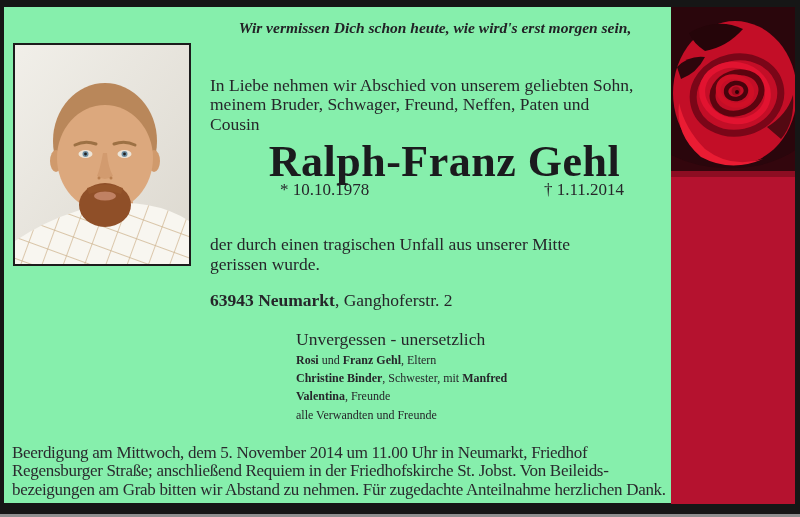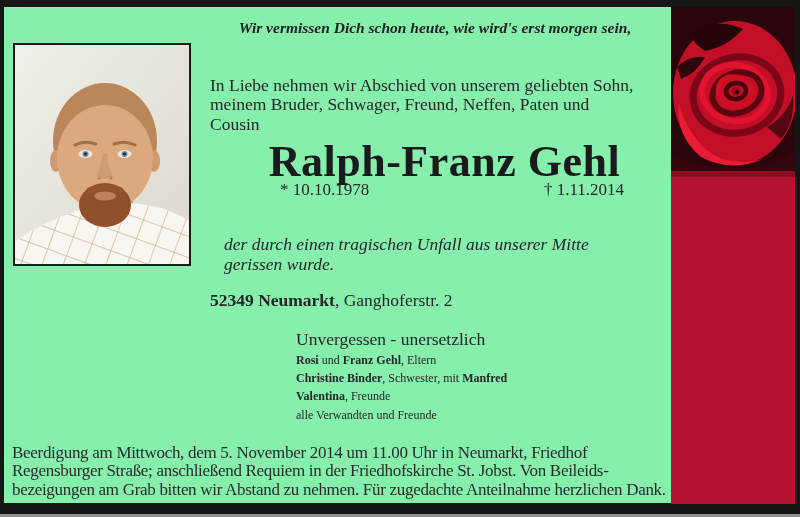--- a/index.html
+++ b/index.html
@@ -35,21 +35,21 @@
     font-style:italic;font-weight:bold;font-size:15.5px;line-height:17px;color:#222226;
   }
   .intro{position:absolute;left:210px;top:76px;font-size:17.5px;line-height:19.3px;}
   .name{
     position:absolute;left:212px;top:136px;width:465px;margin:0;text-align:center;
     font-size:44px;font-weight:bold;letter-spacing:0.5px;color:#1b1b1e;
   }
   .dates{position:absolute;left:0;top:180px;width:800px;height:20px;font-size:17px;}
   .dates .birth{position:absolute;left:280px;}
   .dates .death{position:absolute;left:500px;margin-left:44px;}
-  .cause{position:absolute;left:224px;top:235px;font-size:17.5px;line-height:19.5px;font-style:italic;}
+  .cause{position:absolute;left:210px;top:235px;font-size:17.5px;line-height:19.5px;}
   .address{position:absolute;left:210px;top:290px;font-size:17.5px;}
   .motto{position:absolute;left:296px;top:329px;font-size:17.5px;}
   .mourners{position:absolute;left:296px;top:351px;font-size:12px;line-height:18.2px;}
   .funeral{
     position:absolute;left:12px;top:444px;width:780px;
     font-size:17px;line-height:18.3px;letter-spacing:-0.3px;color:#2a2a2e;
   }
   b{font-weight:bold;}
 </style>
 </head>
@@ -137,21 +137,21 @@
     <span class="birth">* 10.10.1978</span>
     <span class="death">† 1.11.2014</span>
   </div>
 
   <div class="cause">
     <div>der durch einen tragischen Unfall aus unserer Mitte</div>
     <div>gerissen wurde.</div>
   </div>
 
   <div class="address">
-    <b>52349 Neumarkt</b><span>, Ganghoferstr. 2</span>
+    <b>63943 Neumarkt</b><span>, Ganghoferstr. 2</span>
   </div>
 
   <div class="motto">Unvergessen - unersetzlich</div>
 
   <div class="mourners">
     <div><b>Rosi</b><span> und </span><b>Franz Gehl</b><span>, Eltern</span></div>
     <div><b>Christine Binder</b><span>, Schwester, mit </span><b>Manfred</b><span></span></div>
     <div><b>Valentina</b><span>, Freunde</span><b></b><span></span></div>
     <div><b></b><span>alle Verwandten und Freunde</span><b></b><span></span></div>
   </div>

